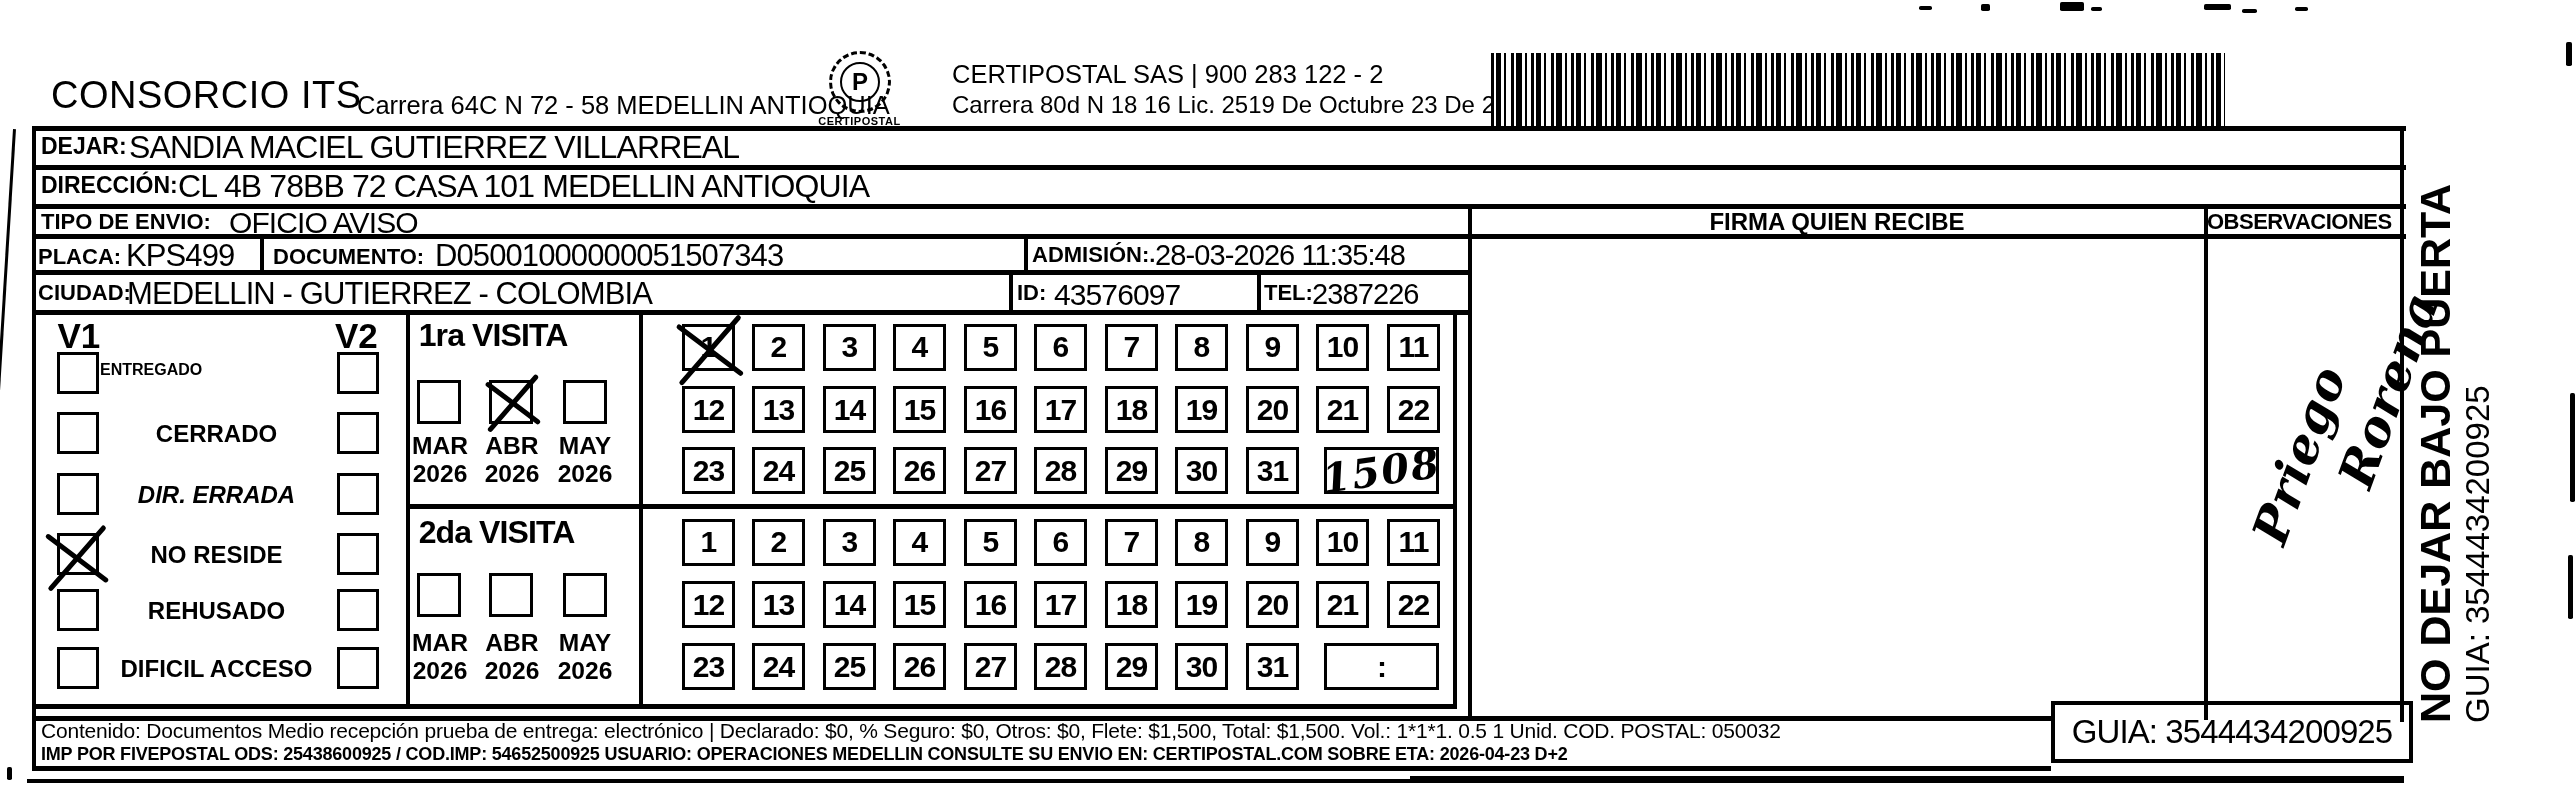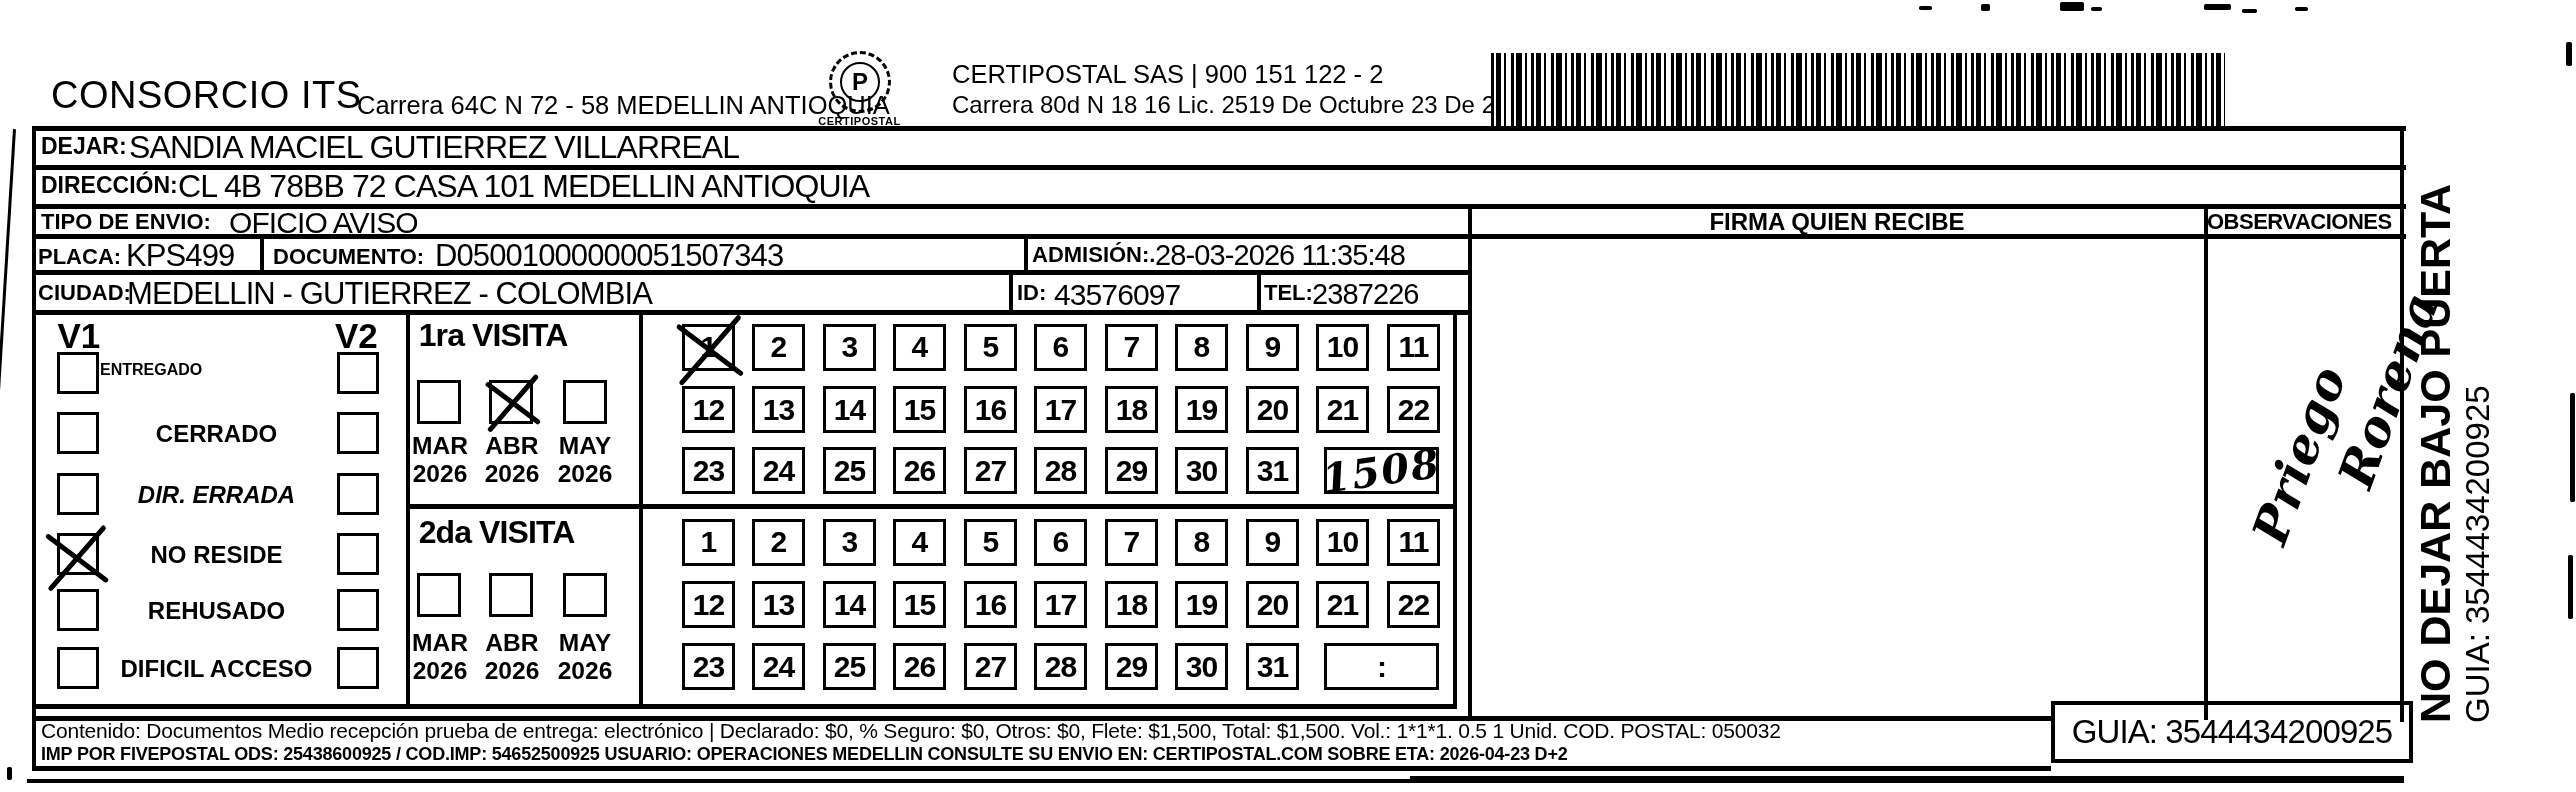--- a/index.html
+++ b/index.html
@@ -42,21 +42,21 @@
 <div class="page">
 
   <div class="t" style="left:51px;top:75px;font-size:38px;letter-spacing:0.5px">CONSORCIO ITS</div>
   <div class="t" style="left:357px;top:91px;font-size:25.5px">Carrera 64C N 72 - 58 MEDELLIN ANTIOQUIA</div>
 
   <div class="logo-outer"></div>
   <div class="logo-inner">P</div>
   <div class="t b" style="left:816px;top:115px;width:87px;text-align:center;font-size:11px;letter-spacing:0.5px">CERTIPOSTAL</div>
   <div class="abs" style="left:820px;top:129px;width:80px;border-top:1.8px dotted #000"></div>
 
-  <div class="t" style="left:952px;top:60px;font-size:25.5px">CERTIPOSTAL SAS | 900 151 122 - 2</div>
+  <div class="t" style="left:952px;top:60px;font-size:25.5px">CERTIPOSTAL SAS | 900 283 122 - 2</div>
   <div class="t" style="left:952px;top:92px;font-size:24px">Carrera 80d N 18 16  Lic. 2519 De Octubre 23 De 2015</div>
 
   <div class="barcode"></div>
 
   <div class="ln" style="left:32px;top:126px;width:2374px;height:4.6px"></div>
   <div class="ln" style="left:32px;top:165px;width:2374px;height:4.6px"></div>
   <div class="ln" style="left:32px;top:204px;width:2374px;height:4.6px"></div>
   <div class="ln" style="left:32px;top:234px;width:2374px;height:4.6px"></div>
   <div class="ln" style="left:32px;top:270px;width:1440px;height:4.6px"></div>
   <div class="ln" style="left:32px;top:310px;width:1440px;height:4.6px"></div>

